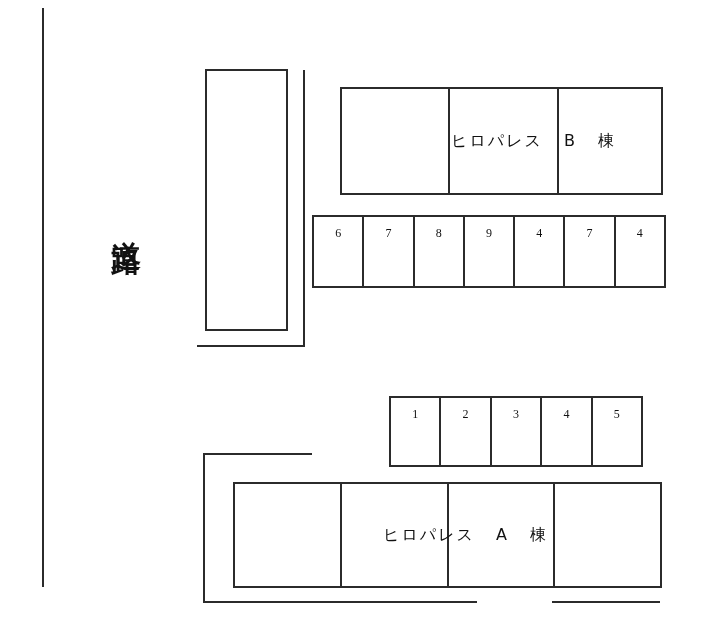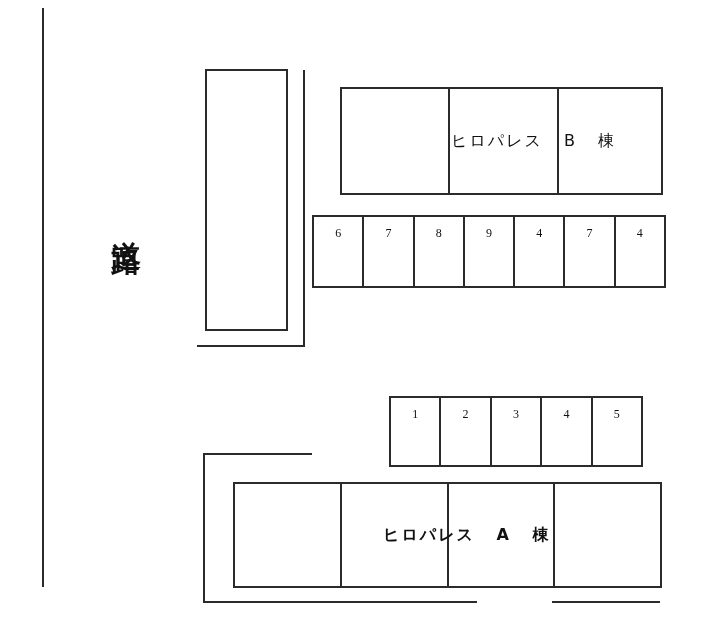--- a/index.html
+++ b/index.html
@@ -50,21 +50,21 @@
   }
   .bound-bottom-1{left:168px;top:601px;width:274px;height:2px;}
   .bound-bottom-2{left:517px;top:601px;width:108px;height:2px;}
 
   
   .building{
     position:absolute;border:2px solid var(--line);box-sizing:border-box;
     background:var(--bg);
   }
   .building-b{left:305px;top:87px;width:323px;height:108px;}
-  .building-a{left:198px;top:482px;width:429px;height:106px;font-weight:bold;}
+  .building-a{left:198px;top:482px;width:429px;height:106px;}
   .divider{position:absolute;top:0;width:2px;height:100%;background:var(--line);}
   .building-label{
     position:absolute;top:0;height:100%;
     display:flex;align-items:center;
     font-size:16px;letter-spacing:2px;word-spacing:14px;
     white-space:nowrap;color:#111;
   }
   .building-b .building-label{left:109px;}
   .building-a .building-label{left:148px;}
 

